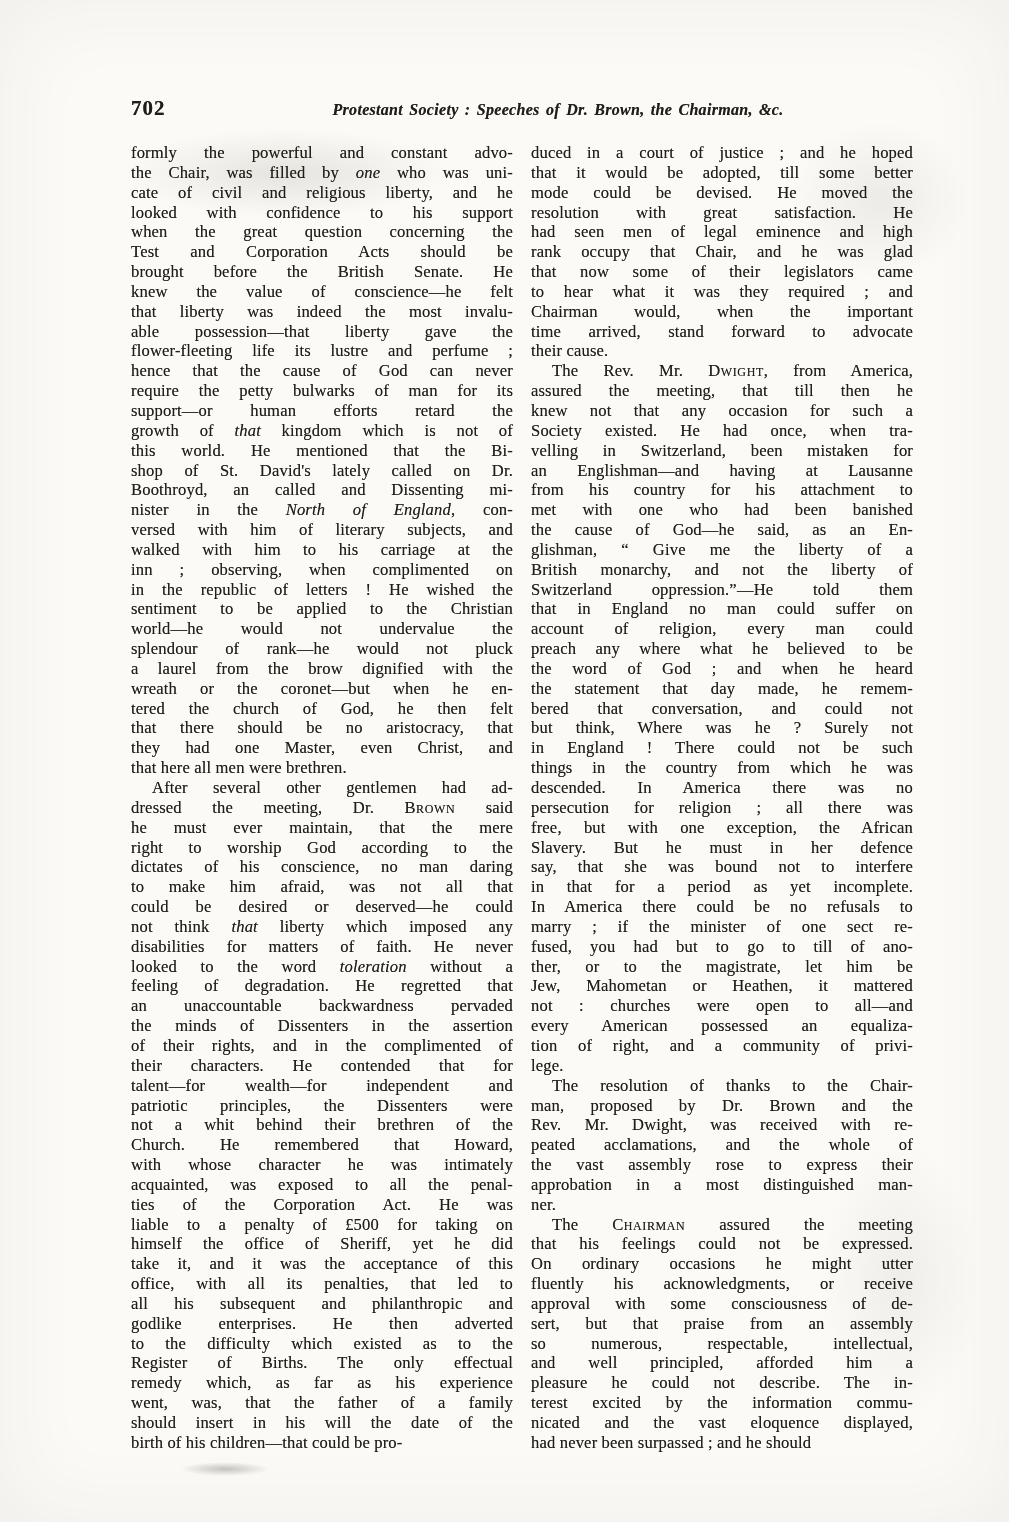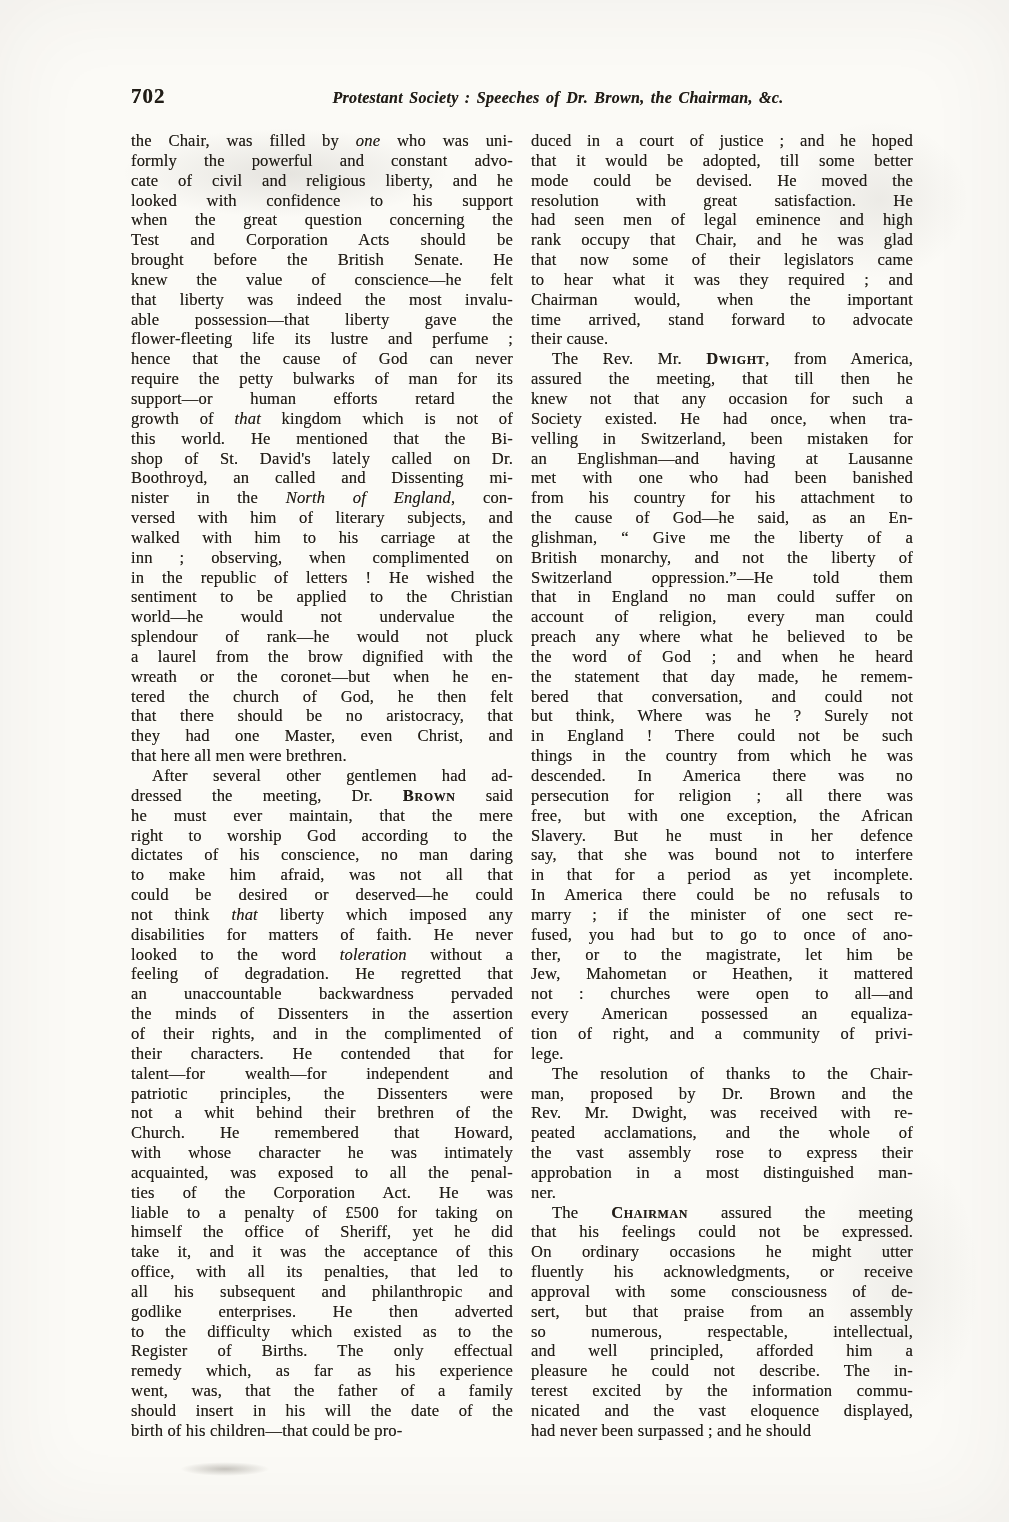--- a/index.html
+++ b/index.html
@@ -11,21 +11,21 @@
   .sheet {
     position: relative;
     width: 1009px; height: 1522px;
     background: #fbfaf6;
     box-shadow: inset 0 0 90px rgba(60,55,45,0.06);
     overflow: hidden;
     color: #211d17;
   }
   .content {
     position: absolute;
-    left: 131px; top: 84px;
+    left: 131px; top: 96px;
     width: 782px;
   }
   .page-header {
     display: flex;
     align-items: baseline;
   }
   .page-num {
     width: 72px;
     font-size: 21px;
     font-weight: bold;
@@ -57,21 +57,21 @@
     height: 19.85px;
     overflow: hidden;
     text-align: justify;
     text-align-last: justify;
     letter-spacing: 0.15px;
     text-shadow: 0 0 0.5px rgba(25,20,12,0.55);
   }
   .line.indent { text-indent: 21px; }
   .line.last { text-align-last: left; }
   .line i { font-style: italic; }
-  .line .sc { font-variant: small-caps; letter-spacing: 0.6px; font-weight: bold; }
+  .line .sc { font-variant: small-caps; letter-spacing: 0.6px; }
   
   .smudge {
     position: absolute;
     pointer-events: none;
     border-radius: 50%;
   }
   .smudge-1 {
     left: 120px; top: 128px; width: 330px; height: 90px;
     background: radial-gradient(ellipse at center, rgba(40,32,20,0.10), rgba(40,32,20,0) 70%);
   }
@@ -98,22 +98,22 @@
   <div class="smudge smudge-4"></div>
 
   <div class="content">
     <div class="page-header">
       <span class="page-num">702</span>
       <span class="page-title">Protestant Society : Speeches of Dr. Brown, the Chairman, &amp;c.</span>
     </div>
     <div class="columns">
       <section class="column">
           <div class="para">
+            <div class="line">formly the powerful and constant advo-</div>
             <div class="line">the Chair, was filled by <i>one</i> who was uni-</div>
-            <div class="line">formly the powerful and constant advo-</div>
             <div class="line">cate of civil and religious liberty, and he</div>
             <div class="line">looked with confidence to his support</div>
             <div class="line">when the great question concerning the</div>
             <div class="line">Test and Corporation Acts should be</div>
             <div class="line">brought before the British Senate. He</div>
             <div class="line">knew the value of conscience—he felt</div>
             <div class="line">that liberty was indeed the most invalu-</div>
             <div class="line">able possession—that liberty gave the</div>
             <div class="line">flower-fleeting life its lustre and perfume ;</div>
             <div class="line">hence that the cause of God can never</div>
@@ -189,22 +189,22 @@
             <div class="line">time arrived, stand forward to advocate</div>
             <div class="line last">their cause.</div>
           </div>
           <div class="para">
             <div class="line indent">The Rev. Mr. <span class="sc">Dwight</span>, from America,</div>
             <div class="line">assured the meeting, that till then he</div>
             <div class="line">knew not that any occasion for such a</div>
             <div class="line">Society existed. He had once, when tra-</div>
             <div class="line">velling in Switzerland, been mistaken for</div>
             <div class="line">an Englishman—and having at Lausanne</div>
+            <div class="line">from his country for his attachment to</div>
             <div class="line">met with one who had been banished</div>
-            <div class="line">from his country for his attachment to</div>
             <div class="line">the cause of God—he said, as an En-</div>
             <div class="line">glishman, “ Give me the liberty of a</div>
             <div class="line">British monarchy, and not the liberty of</div>
             <div class="line">Switzerland oppression.”—He told them</div>
             <div class="line">that in England no man could suffer on</div>
             <div class="line">account of religion, every man could</div>
             <div class="line">preach any where what he believed to be</div>
             <div class="line">the word of God ; and when he heard</div>
             <div class="line">the statement that day made, he remem-</div>
             <div class="line">bered that conversation, and could not</div>
@@ -212,21 +212,21 @@
             <div class="line">in England ! There could not be such</div>
             <div class="line">things in the country from which he was</div>
             <div class="line">descended. In America there was no</div>
             <div class="line">persecution for religion ; all there was</div>
             <div class="line">free, but with one exception, the African</div>
             <div class="line">Slavery. But he must in her defence</div>
             <div class="line">say, that she was bound not to interfere</div>
             <div class="line">in that for a period as yet incomplete.</div>
             <div class="line">In America there could be no refusals to</div>
             <div class="line">marry ; if the minister of one sect re-</div>
-            <div class="line">fused, you had but to go to once of ano-</div>
+            <div class="line">fused, you had but to go to till of ano-</div>
             <div class="line">ther, or to the magistrate, let him be</div>
             <div class="line">Jew, Mahometan or Heathen, it mattered</div>
             <div class="line">not : churches were open to all—and</div>
             <div class="line">every American possessed an equaliza-</div>
             <div class="line">tion of right, and a community of privi-</div>
             <div class="line last">lege.</div>
           </div>
           <div class="para">
             <div class="line indent">The resolution of thanks to the Chair-</div>
             <div class="line">man, proposed by Dr. Brown and the</div>

